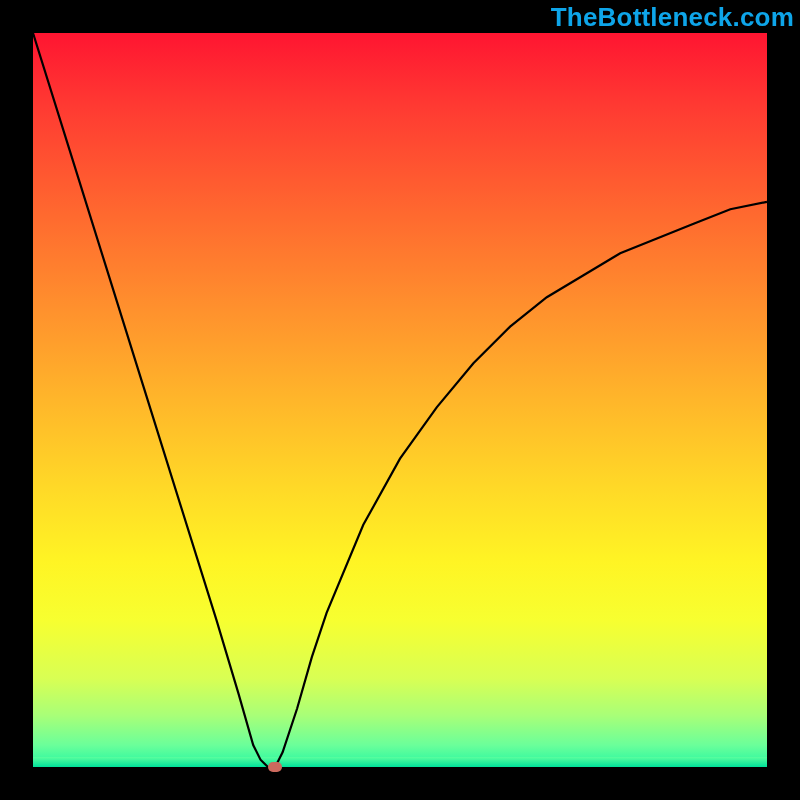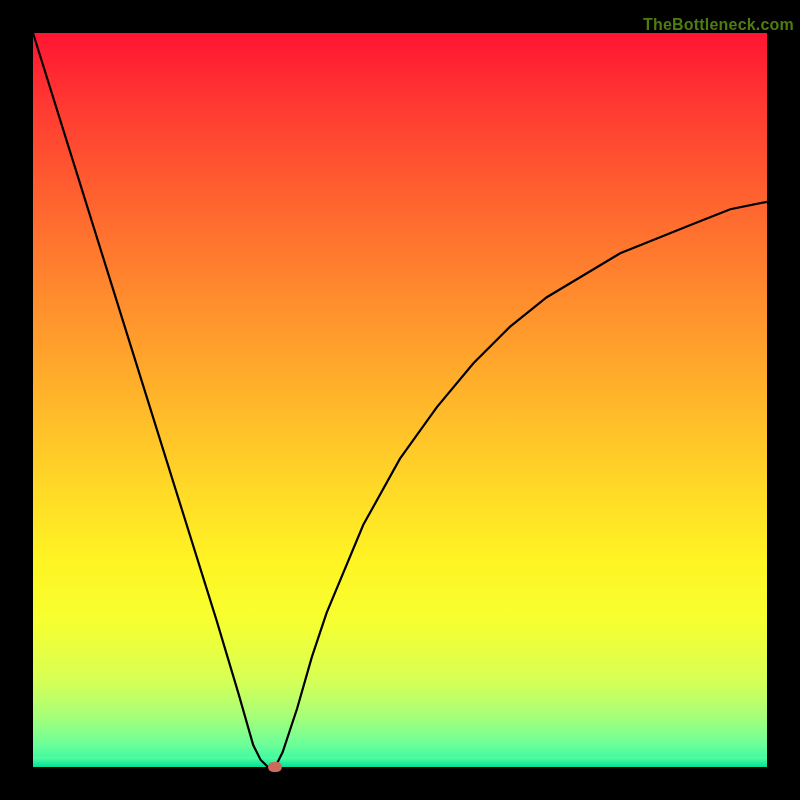--- a/index.html
+++ b/index.html
@@ -12,24 +12,24 @@
     overflow: hidden;
   }
   .frame {
     position: relative;
     width: 800px;
     height: 800px;
     background: #000;
   }
   .watermark {
     position: absolute;
-    top: 16px;
+    top: 2px;
     right: 6px;
-    color: #4d7c0f;
-    font-size: 16px;
+    color: #0ea5e9;
+    font-size: 26px;
     font-weight: 600;
     letter-spacing: 0.2px;
     user-select: none;
   }
   .plot-area {
     position: absolute;
     left: 33px;
     top: 33px;
     width: 734px;
     height: 734px;

